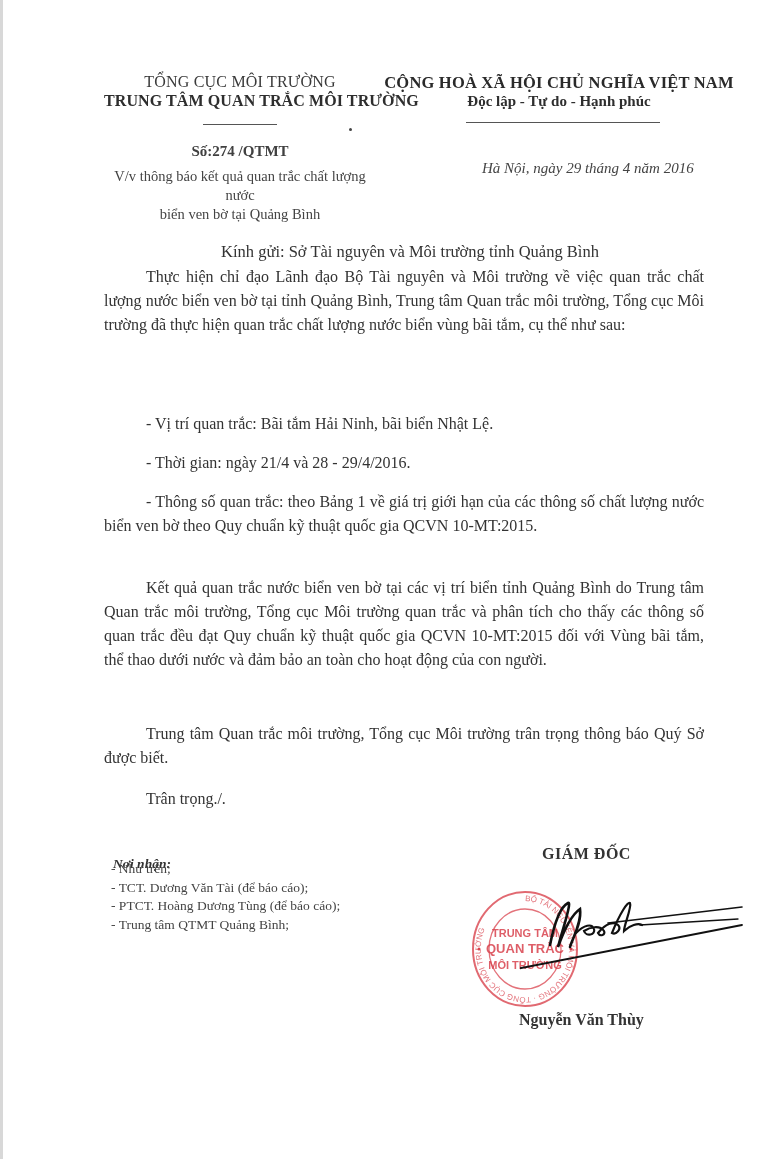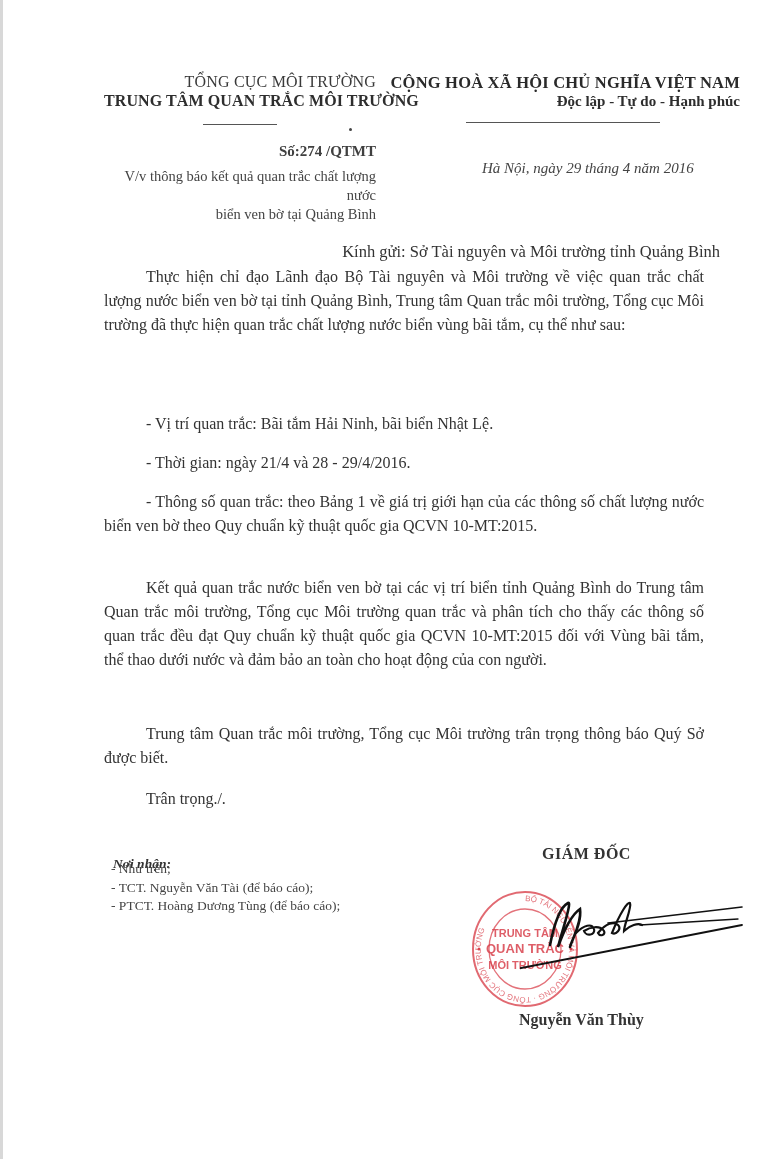--- a/index.html
+++ b/index.html
@@ -3,21 +3,21 @@
 <meta charset="utf-8">
 <style>
   html, body { margin: 0; padding: 0; background: #ffffff; }
   body {
     width: 780px; height: 1159px; position: relative; overflow: hidden;
     font-family: "Liberation Serif", "DejaVu Serif", serif;
     color: #2a2a2a;
   }
   .left-edge { position: absolute; left: 0; top: 0; width: 3px; height: 1159px; background: #d8d8d8; }
   .abs { position: absolute; white-space: nowrap; }
-  .center { text-align: right; }
+  .center { text-align: center; }
 
   
   .org-parent { left: 104px; top: 73px; width: 272px; font-size: 16px; letter-spacing: 0.2px; color: #3a3a3a; }
   .org-name { left: 104px; top: 92px; width: 272px; font-size: 16px; font-weight: bold; letter-spacing: 0.1px; color: #2e2e2e; }
   .rule-left { position: absolute; left: 203px; top: 124px; width: 74px; height: 1px; background: #555; }
   .dot { position: absolute; left: 349px; top: 128px; width: 3px; height: 3px; border-radius: 50%; background: #444; }
   .doc-number { left: 104px; top: 143px; width: 272px; font-size: 15px; color: #404040; font-weight: bold; }
   .subject { left: 104px; top: 167px; width: 272px; font-size: 14.5px; line-height: 19px; white-space: normal; color: #444; }
 
   
@@ -75,22 +75,23 @@
 <div class="body-block indent b1">-  Vị trí quan trắc: Bãi tắm Hải Ninh, bãi biển Nhật Lệ.</div>
 <div class="body-block indent b2">-  Thời gian: ngày 21/4 và 28 - 29/4/2016.</div>
 <div class="body-block indent b3">- Thông số quan trắc: theo Bảng 1 về giá trị giới hạn của các thông số chất lượng nước biển ven bờ theo Quy chuẩn kỹ thuật quốc gia QCVN 10-MT:2015.</div>
 <div class="body-block indent p2">Kết quả quan trắc nước biển ven bờ tại các vị trí biển tỉnh Quảng Bình do Trung tâm Quan trắc môi trường, Tổng cục Môi trường quan trắc và phân tích cho thấy các thông số quan trắc đều đạt Quy chuẩn kỹ thuật quốc gia QCVN 10-MT:2015 đối với Vùng bãi tắm, thể thao dưới nước và đảm bảo an toàn cho hoạt động của con người.</div>
 <div class="body-block indent p3">Trung tâm Quan trắc môi trường, Tổng cục Môi trường trân trọng thông báo Quý Sở được biết.</div>
 <div class="body-block indent closing">Trân trọng./.</div>
 
 <div class="abs recip-title">Nơi nhận:</div>
 <div class="recip-list">
   <div>- Như trên;</div>
-  <div>- TCT. Nguyễn Văn Tài (để báo cáo);</div>
+  <div>- TCT. Dương Văn Tài (để báo cáo);</div>
   <div>- PTCT. Hoàng Dương Tùng (để báo cáo);</div>
+  <div>- Trung tâm QTMT Quảng Bình;</div>
 </div>
 
 <div class="abs sig-title">GIÁM ĐỐC</div>
 
 <svg class="stamp" viewBox="0 0 110 120">
   <defs>
     <path id="ringPath" d="M 55 12 a 44 48 0 1 1 -0.1 0"></path>
   </defs>
   <ellipse cx="55" cy="60" rx="52" ry="57" fill="none" stroke="#d9434e" stroke-width="2" opacity="0.8"></ellipse>
   <ellipse cx="55" cy="60" rx="36" ry="40" fill="none" stroke="#d9434e" stroke-width="1.3" opacity="0.75"></ellipse>

